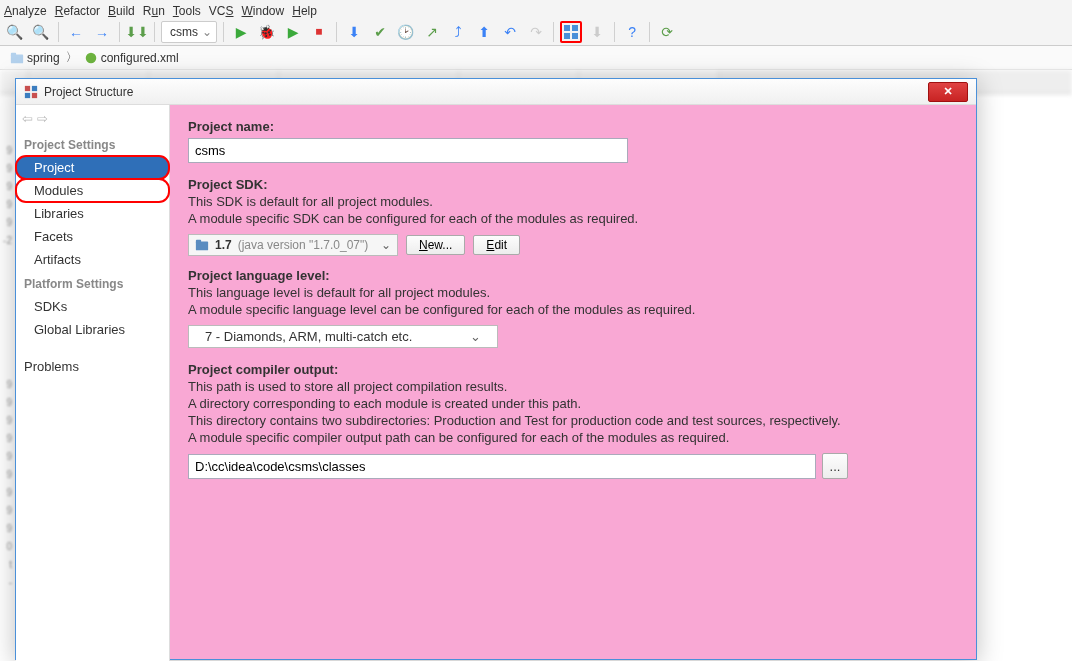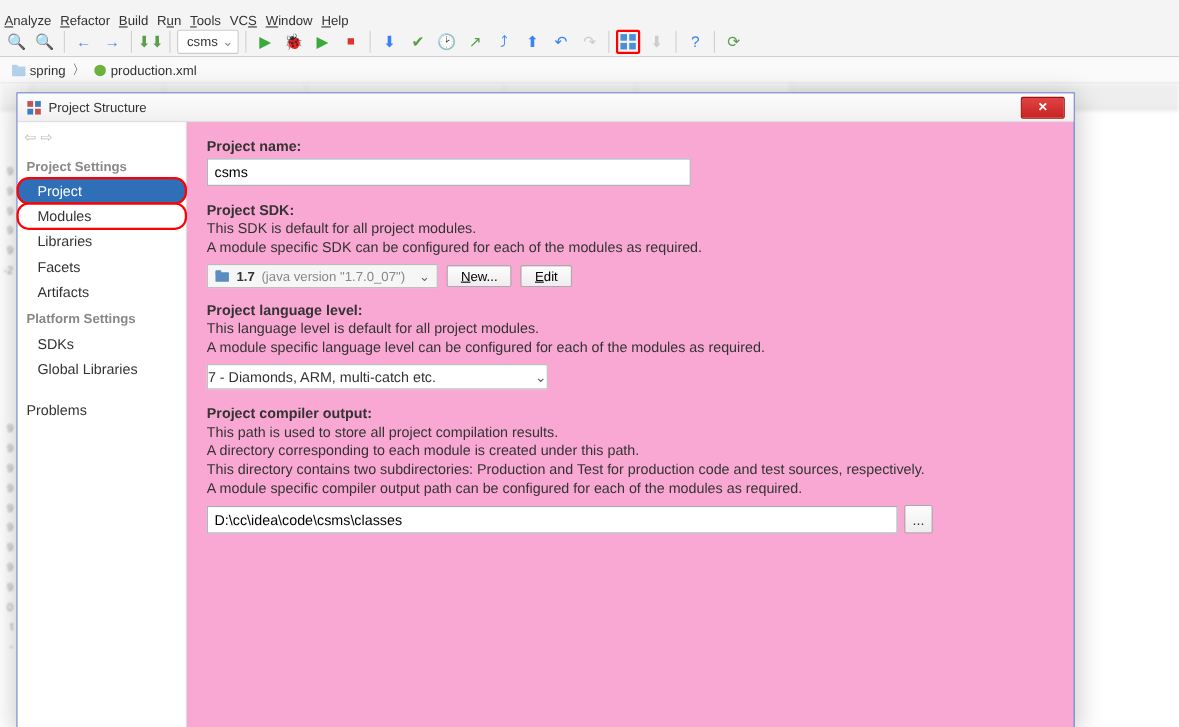--- a/index.html
+++ b/index.html
@@ -1,18 +1,18 @@
 <!DOCTYPE html>
 <html><head>
 <meta charset="utf-8">
 <style>
 * { box-sizing: border-box; font-family: "Segoe UI", Tahoma, sans-serif; }
 body { margin:0; background:#f0f0f0; width:1072px; height:661px; overflow:hidden; font-size:13px; color:#333; }
 
-.menubar { height:18px; padding:12px 4px; display:flex; gap:8px; font-size:12px; align-items:flex-start; background:#f4f4f4; }
+.menubar { height:18px; padding:0 4px; display:flex; gap:8px; font-size:12px; align-items:flex-end; background:#f4f4f4; }
 .menubar span u { text-decoration:underline; }
 
 .toolbar { height:28px; background:#f4f4f4; border-bottom:1px solid #ccc; display:flex; align-items:center; padding:0 4px; gap:4px; }
 .toolbar .sep { width:1px; height:20px; background:#d0d0d0; margin:0 2px; }
 .tbtn { width:22px; height:22px; display:flex; align-items:center; justify-content:center; color:#666; font-size:14px; cursor:pointer; border-radius:2px; }
 .tbtn svg { width:16px; height:16px; }
 .runcfg { height:22px; border:1px solid #ccc; border-radius:2px; display:flex; align-items:center; padding:0 4px; font-size:12px; gap:4px; background:#fff; }
 .redbox { border:2px solid red; }
 
 .breadcrumb { height:24px; background:#fafafa; border-bottom:1px solid #ddd; display:flex; align-items:center; padding:0 6px; font-size:12px; gap:2px; }
@@ -42,21 +42,21 @@
 .field-label { font-weight:bold; font-size:13px; margin-top:6px; }
 .input { border:1px solid #aab; padding:4px 6px; font-size:13px; margin-top:4px; }
 .input.full { width:440px; }
 .desc { font-size:13px; color:#333; margin-top:2px; }
 .sdkrow { display:flex; align-items:center; gap:8px; margin-top:8px; }
 .sdkdrop { border:1px solid #bbb; background:#f6f6f6; padding:3px 6px; display:flex; align-items:center; gap:6px; font-size:12px; width:210px; }
 .sdkdrop .ver { font-weight:bold; color:#333; }
 .sdkdrop .jver { color:#888; }
 .sdkdrop .caret { margin-left:auto; color:#666; }
 .btn { border:1px solid #aaa; background:linear-gradient(#fdfdfd,#ededed); padding:2px 12px; font-size:12px; cursor:pointer; border-radius:2px; }
-.lvldrop { border:1px solid #bbb; padding:3px 0; width:310px; display:flex; align-items:center; font-size:13px; margin-top:8px; background:#fff; }
+.lvldrop { border:1px solid #bbb; padding:3px 16px; width:310px; display:flex; align-items:center; font-size:13px; margin-top:8px; background:#fff; }
 .lvldrop .caret { margin-left:auto; color:#666; }
 .outrow { display:flex; gap:6px; align-items:center; margin-top:8px; }
 .outrow .input { flex:1; margin-top:0; }
 .dots { border:1px solid #aaa; background:linear-gradient(#fdfdfd,#ededed); width:26px; height:26px; display:flex; align-items:center; justify-content:center; cursor:pointer; border-radius:2px; }
 .leftnums { position:absolute; left:0; top:72px; width:12px; height:580px; font-size:10px; color:#999; line-height:18px; text-align:right; filter:blur(1px); }
 </style>
 </head>
 <body>
 
 <div class="menubar">
@@ -123,21 +123,21 @@
         <rect x="1" y="4" width="14" height="10" rx="1" fill="#b3d1ed"></rect>
         <rect x="1" y="2" width="6" height="4" rx="1" fill="#b3d1ed"></rect>
       </svg>
     <span>spring</span>
   </span>
   <span class="chev">〉</span>
   <span class="crumb">
     <svg width="14" height="14" viewBox="0 0 16 16">
         <circle cx="8" cy="8" r="6" fill="#6db33f"></circle>
       </svg>
-    <span>production.xml</span>
+    <span>configured.xml</span>
   </span>
 </div>
 
 <div class="workspace">
   <div class="tabstrip">
     <div class="tab"></div>
       <div class="tab" style="width:120px"></div>
       <div class="tab" style="width:130px"></div>
       <div class="tab" style="width:180px"></div>
       <div class="tab" style="width:120px"></div>

